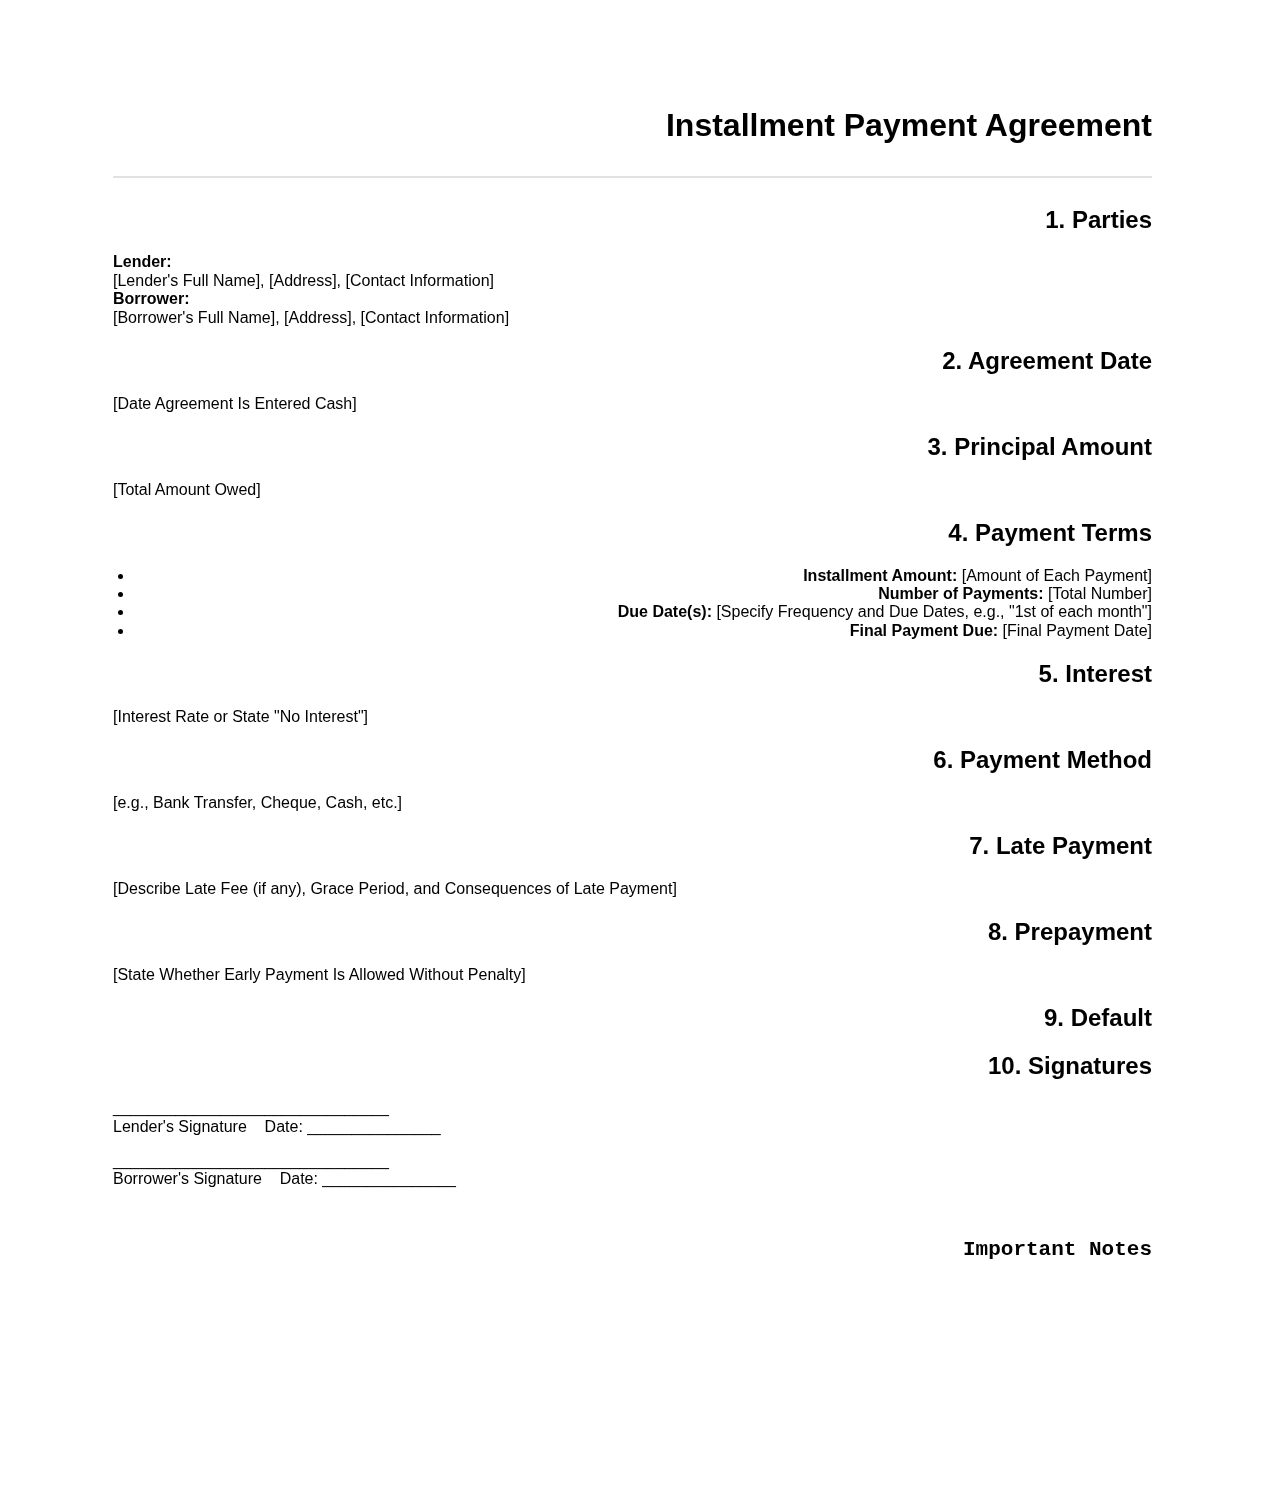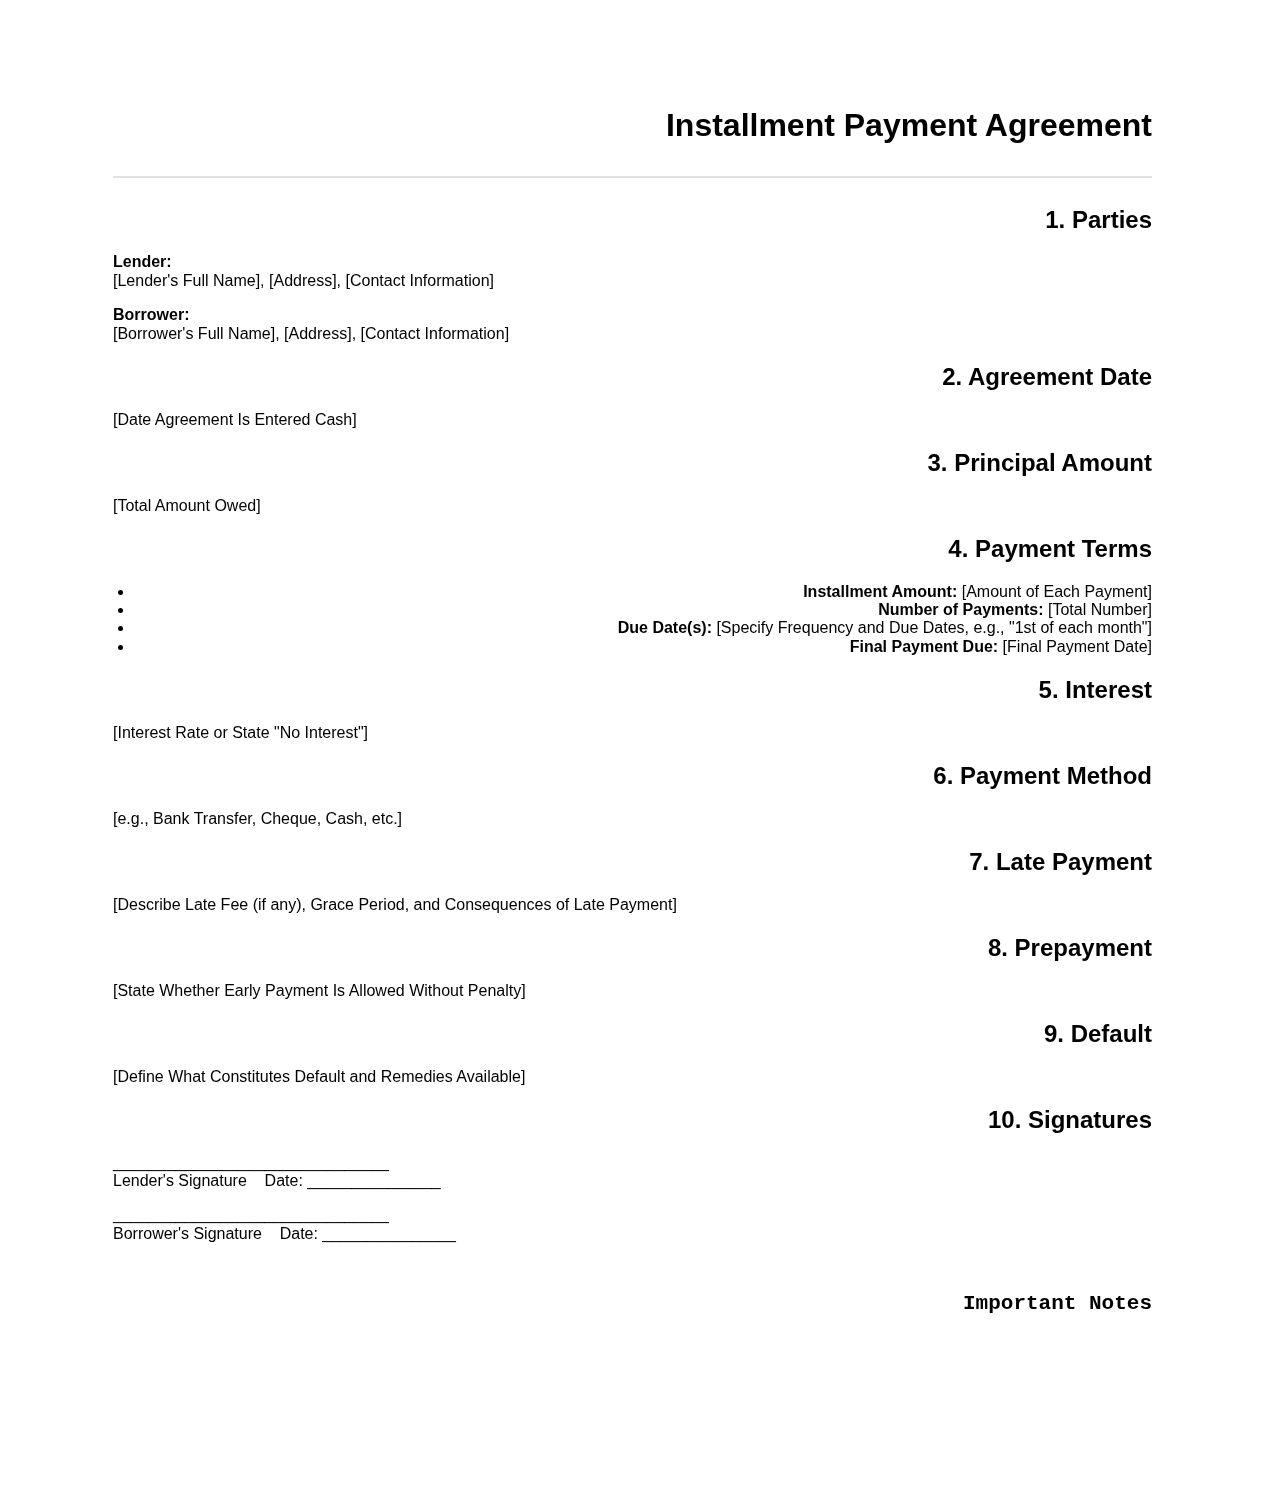--- a/index.html
+++ b/index.html
@@ -12,21 +12,21 @@
     color: #000000;
     font-family: "Liberation Sans", sans-serif;
     font-size: 16px;
     line-height: 1.15;
     padding: 86px 111px 0 113px;
   }
   h1, h2, h3 { font-weight: bold; text-align: right; }
   h1 { font-size: 32px; margin: 21px 0; }
   h2 { font-size: 24px; margin: 20px 0; }
   h3 { font-size: 21px; margin: 49px 0 18px 0; font-family: Liberation Mono, monospace; }
-  p  { margin: 16px 0; }
+  p  { margin: 0 0; }
   hr {
     border: none;
     border-top: 2px solid #e1e1e1;
     margin: 32px 0 28px 0;
   }
   ul { margin: 16px 0; padding-left: 21px; text-align: right; }
   li { margin: 0; }
   strong { font-weight: bold; }
   .sig p { margin: 16px 0; }
 </style>
@@ -94,21 +94,20 @@
     <p>[Describe Late Fee (if any), Grace Period, and Consequences of Late Payment]</p>
   </section>
 
   <section>
     <h2>8. Prepayment</h2>
     <p>[State Whether Early Payment Is Allowed Without Penalty]</p>
   </section>
 
   <section>
     <h2>9. Default</h2>
-    <p>[Define What Constitutes Default and Remedies Available]</p>
   </section>
 
   <section class="sig">
     <h2>10. Signatures</h2>
     <p>
       <span>_______________________________</span><br>
       <span>Lender's Signature&nbsp;&nbsp;&nbsp;&nbsp;Date: _______________</span>
     </p>
     <p>
       <span>_______________________________</span><br>

